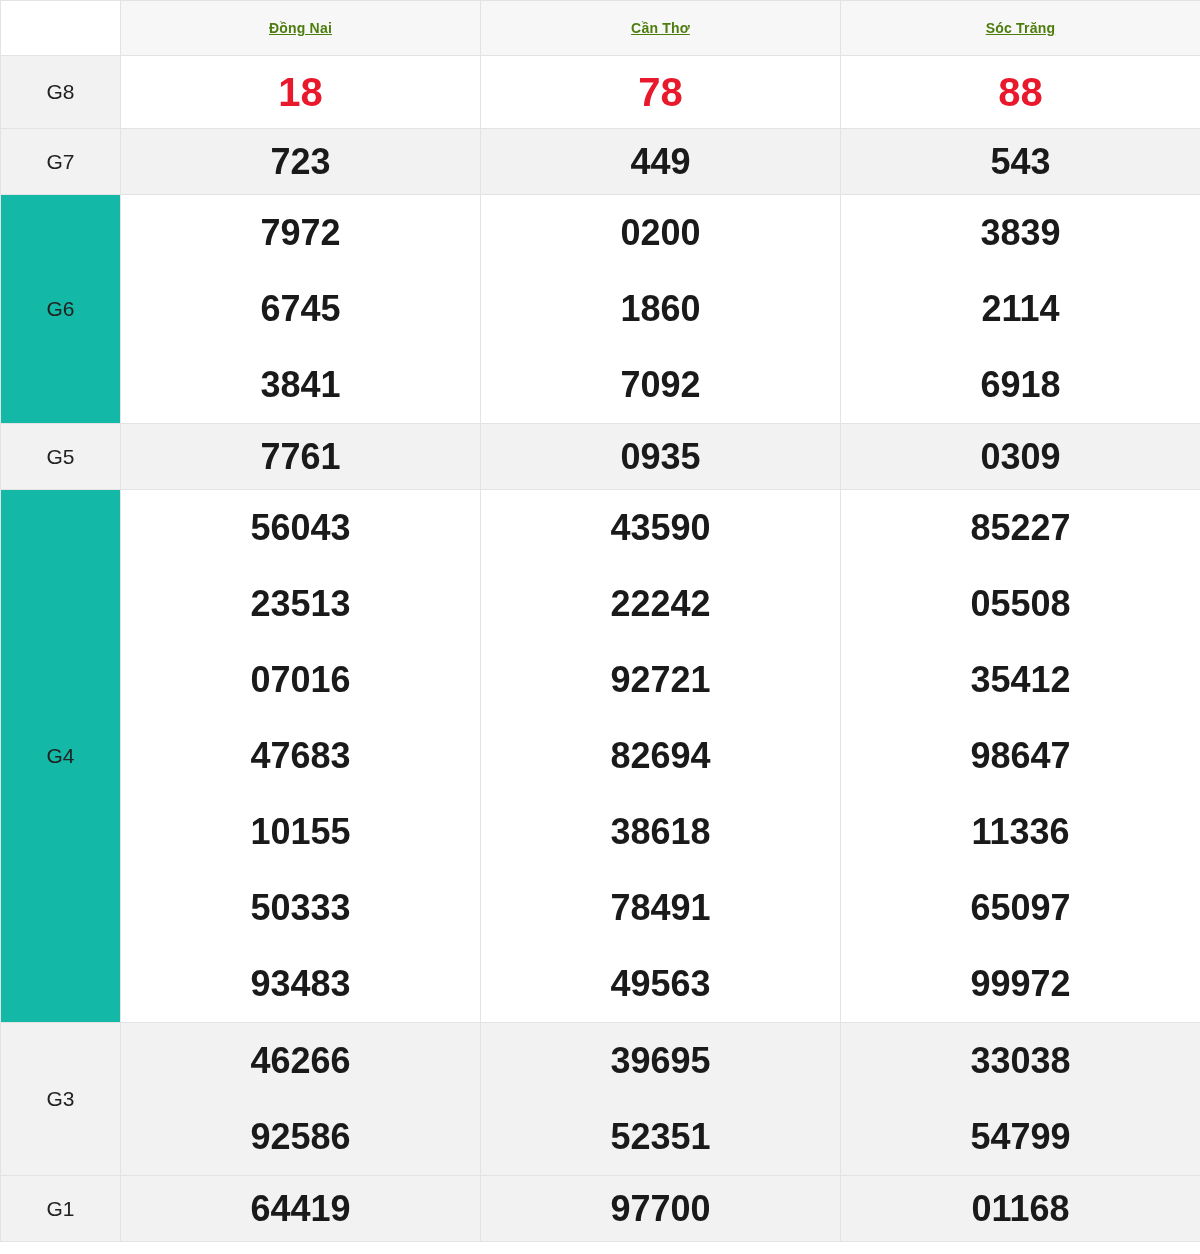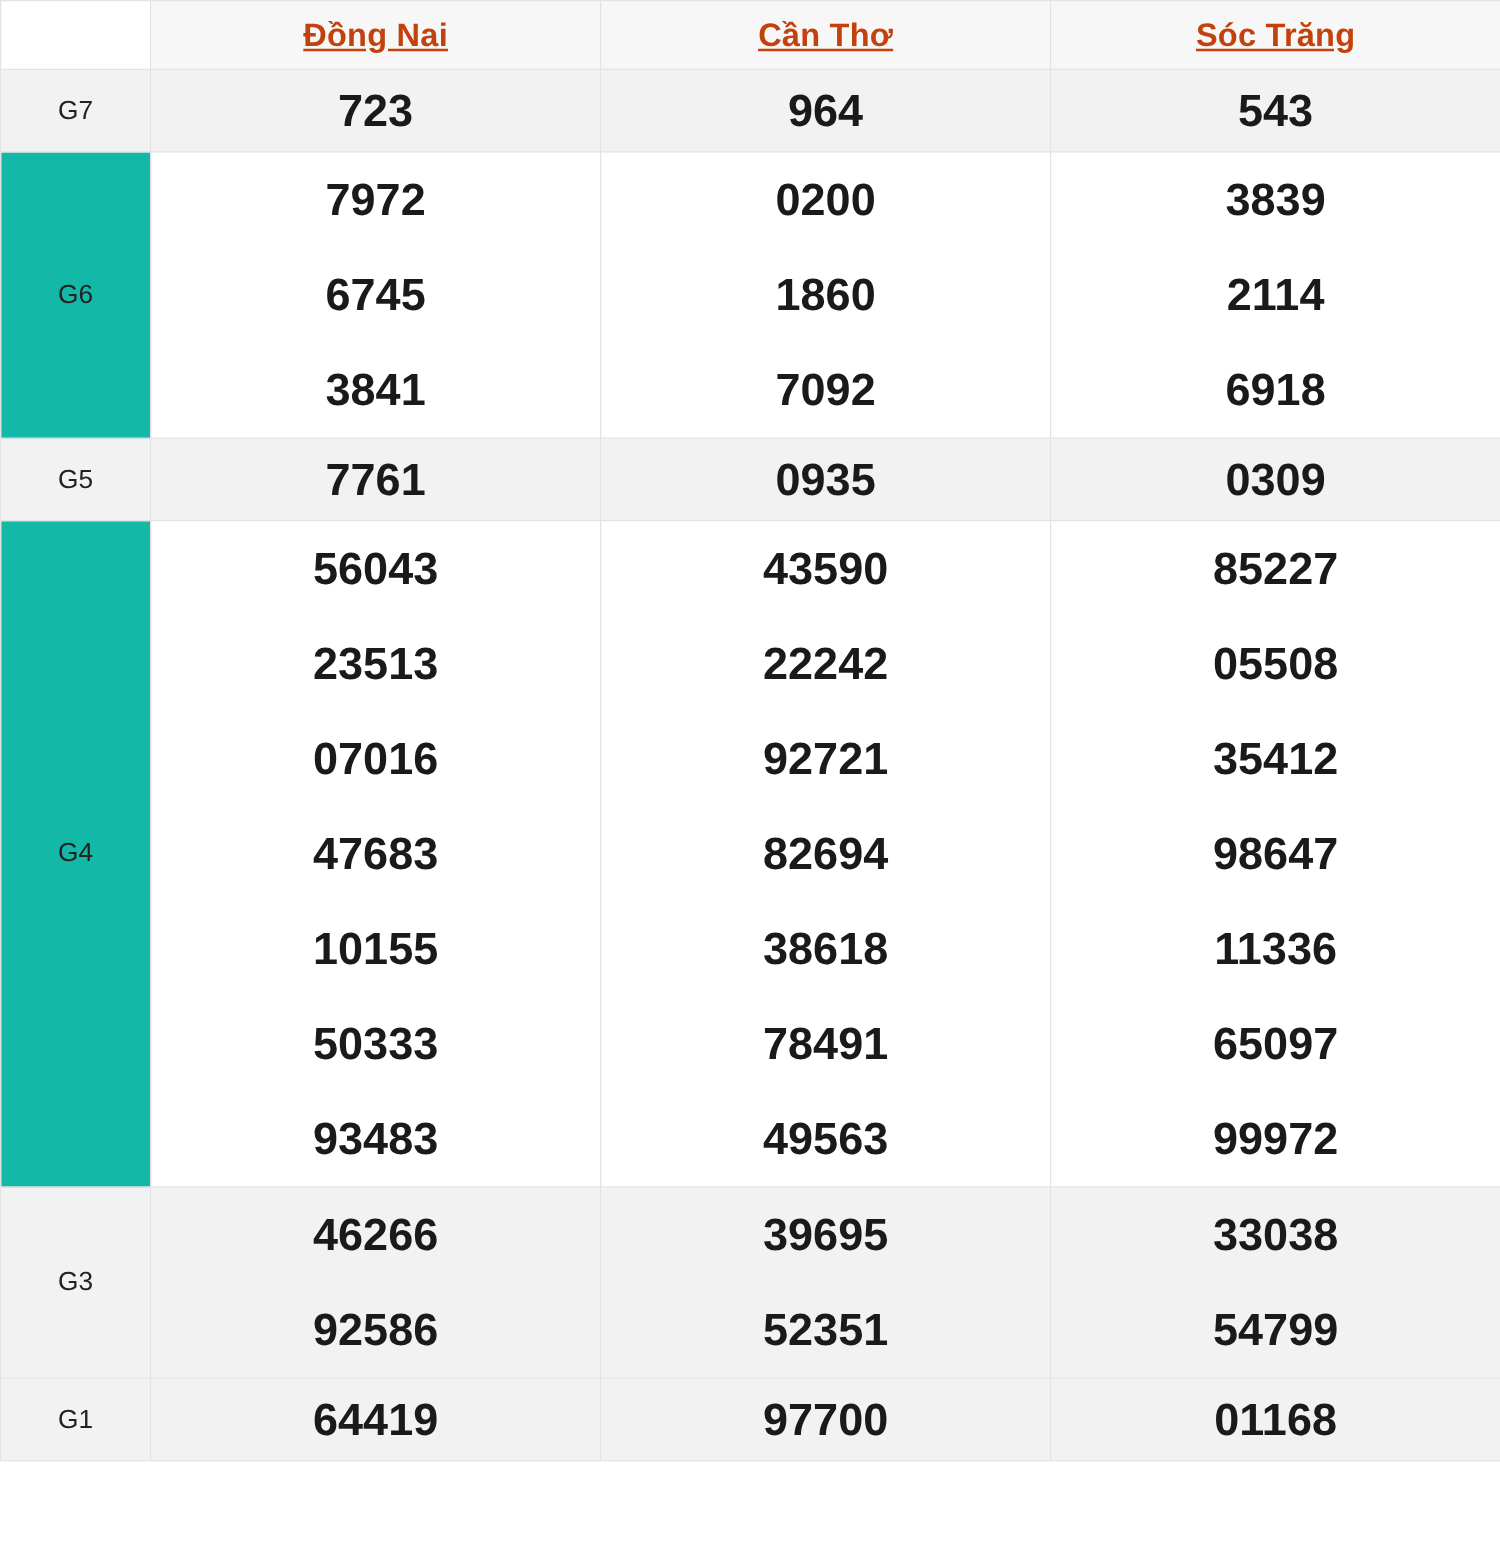--- a/index.html
+++ b/index.html
@@ -29,23 +29,23 @@
   col.c-prov  { width: 360px; }
 
   
   .hdr-blank {
     background: #ffffff;
     height: 54px;
   }
   .hdr-prov {
     background: #f7f7f7;
     height: 54px;
-    font-size: 26px;
+    font-size: 14px;
     font-weight: bold;
-    color: #c2410c;
+    color: #4d7c0f;
     text-decoration: underline;
     letter-spacing: 0.2px;
   }
 
   
   .lbl {
     font-size: 21px;
     font-weight: normal;
     color: #222222;
     background: #f2f2f2;
@@ -93,25 +93,31 @@
   <thead>
     <tr>
       <th class="hdr-blank"></th>
       <th class="hdr-prov">Đồng Nai</th>
       <th class="hdr-prov">Cần Thơ</th>
       <th class="hdr-prov">Sóc Trăng</th>
     </tr>
   </thead>
   <tbody>
 
+    <tr>
+      <td class="lbl row-h-g8">G8</td>
+      <td class="val red g8 row-h-g8">18</td>
+      <td class="val red g8 row-h-g8">78</td>
+      <td class="val red g8 row-h-g8">88</td>
+    </tr>
 
     <tr>
       <td class="lbl row-h-1">G7</td>
       <td class="val shade row-h-1">723</td>
-      <td class="val shade row-h-1">964</td>
+      <td class="val shade row-h-1">449</td>
       <td class="val shade row-h-1">543</td>
     </tr>
 
     <tr>
       <td class="lbl white">G6</td>
       <td class="val stack cell-pad">
         <div class="stack-line">7972</div>
         <div class="stack-line">6745</div>
         <div class="stack-line">3841</div>
       </td>

